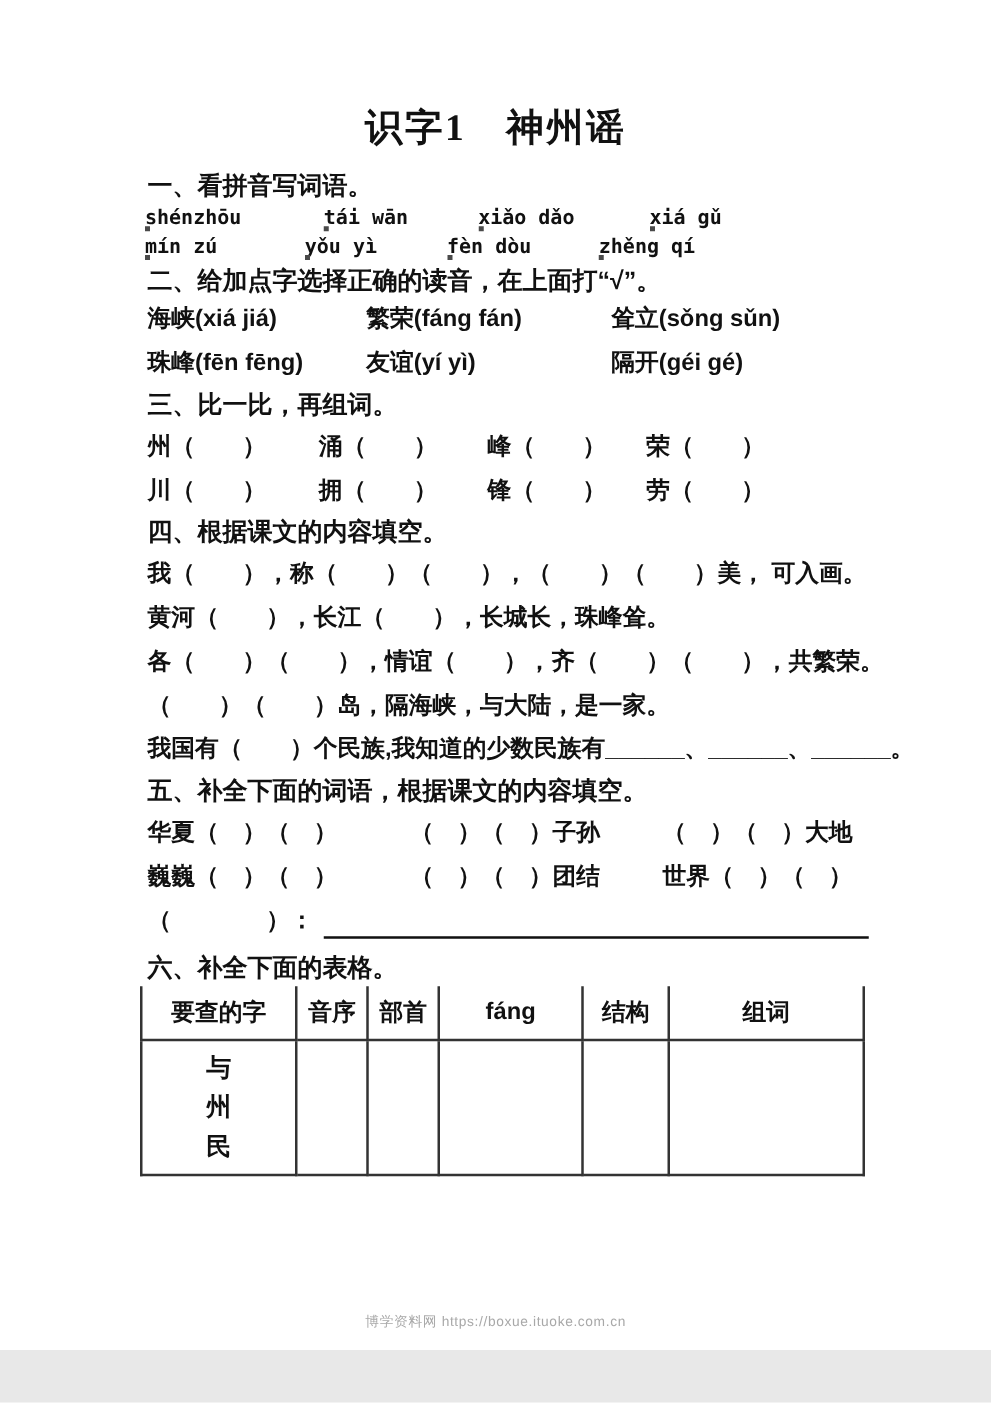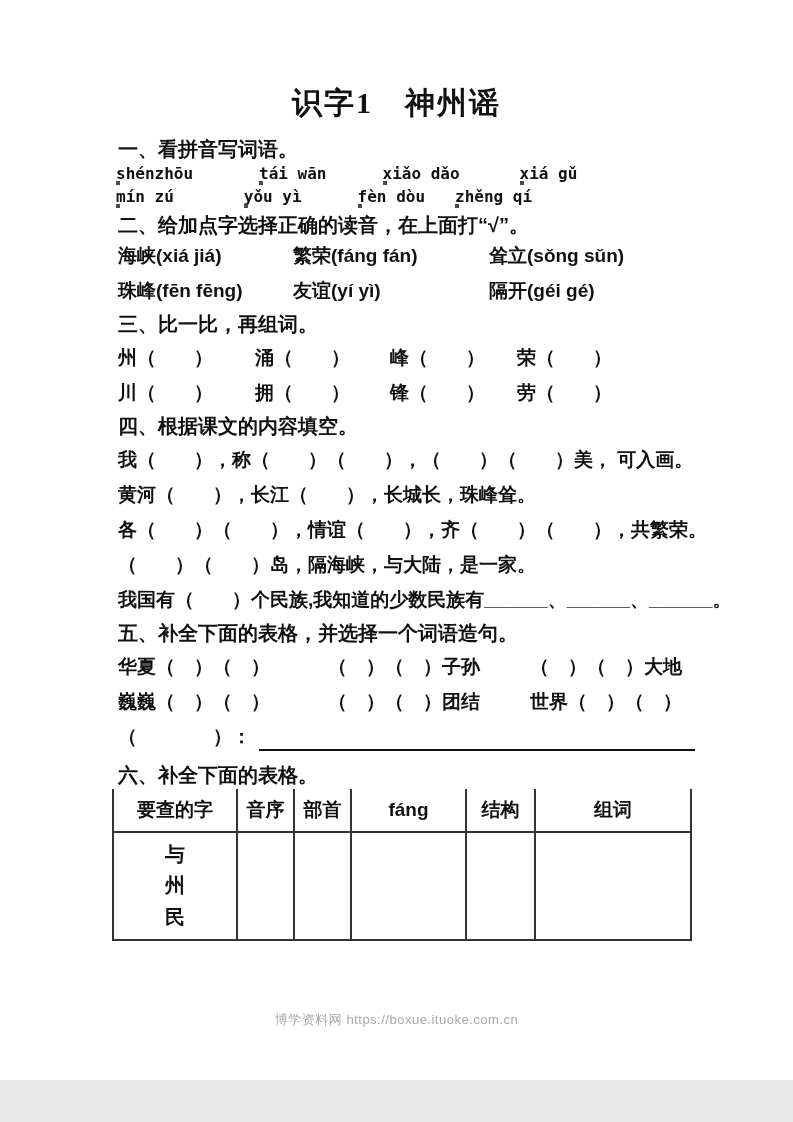--- a/index.html
+++ b/index.html
@@ -73,22 +73,22 @@
   }
   .wtable td { height:106px; border-bottom:2px solid #333; }
   .cw1{width:124px;} .cw2{width:57px;} .cw3{width:57px;}
   .cw4{width:115px;} .cw5{width:69px;} .cw6{width:156px;}
   .char-stack {
     display:flex; flex-direction:column; justify-content:space-around;
     height:100%; font-size:20px; font-weight:bold; padding:6px 0;
     box-sizing:border-box;
   }
   .footer {
-    position:absolute; top:1011px; left:0; right:0; text-align:center;
-    color:#a8a8a8; font-size:13px; font-weight:normal; letter-spacing:.5px;
+    position:absolute; top:1050px; left:0; right:0; text-align:center;
+    color:#a8a8a8; font-size:11px; font-weight:normal; letter-spacing:.5px;
   }
 </style>
 </head>
 <body>
 
 <div class="page">
 
   <div class="title">识字1　神州谣</div>
 
   <div class="content">
@@ -118,21 +118,21 @@
         <span class="tzg-box"><i class="dv1"></i><i class="dv2"></i><i class="vmid"></i><i class="dh"></i></span>
       </span>
       <span class="tzg-unit u2" style="margin-left:70px">
         <span class="tzg-label">yǒu yì</span>
         <span class="tzg-box"><i class="dv1"></i><i class="dv2"></i><i class="vmid"></i><i class="dh"></i></span>
       </span>
       <span class="tzg-unit u3">
         <span class="tzg-label">fèn dòu</span>
         <span class="tzg-box"><i class="dv1"></i><i class="dv2"></i><i class="vmid"></i><i class="dh"></i></span>
       </span>
-      <span class="tzg-unit u4" style="margin-left:30px">
+      <span class="tzg-unit u4" style="margin-left:54px">
         <span class="tzg-label">zhěng qí</span>
         <span class="tzg-box"><i class="dv1"></i><i class="dv2"></i><i class="vmid"></i><i class="dh"></i></span>
       </span>
     </div>
 
     <div class="heading h-tight">二、给加点字选择正确的读音，在上面打“√”。</div>
     <div class="line" style="margin-top:4px">
       <span class="c2a">海峡(xiá jiá)</span><span class="c2b">繁荣(fáng fán)</span><span>耸立(sǒng sǔn)</span>
     </div>
     <div class="line">
@@ -147,21 +147,21 @@
       <span class="c3a">川（　　）</span><span class="c3b">拥（　　）</span><span class="c3c">锋（　　）</span><span>劳（　　）</span>
     </div>
 
     <div class="heading h-tight">四、根据课文的内容填空。</div>
     <div class="line">我（　　），称（　　）（　　），（　　）（　　）美， 可入画。</div>
     <div class="line">黄河（　　），长江（　　），长城长，珠峰耸。</div>
     <div class="line">各（　　）（　　），情谊（　　），齐（　　）（　　），共繁荣。</div>
     <div class="line">（　　）（　　）岛，隔海峡，与大陆，是一家。</div>
     <div class="line">我国有（　　）个民族,我知道的少数民族有______、______、______。</div>
 
-    <div class="heading h-tight">五、补全下面的表格，并选择一个词语造句。</div>
+    <div class="heading h-tight">五、补全下面的词语，根据课文的内容填空。</div>
     <div class="line">
       <span class="c5a">华夏（　）（　）</span><span class="c5b">（　）（　）子孙</span><span>（　）（　）大地</span>
     </div>
     <div class="line">
       <span class="c5a">巍巍（　）（　）</span><span class="c5b">（　）（　）团结</span><span>世界（　）（　）</span>
     </div>
     <div class="line sentence">
       <span>（　　　　）：</span>
       <span class="blank"></span>
     </div>

